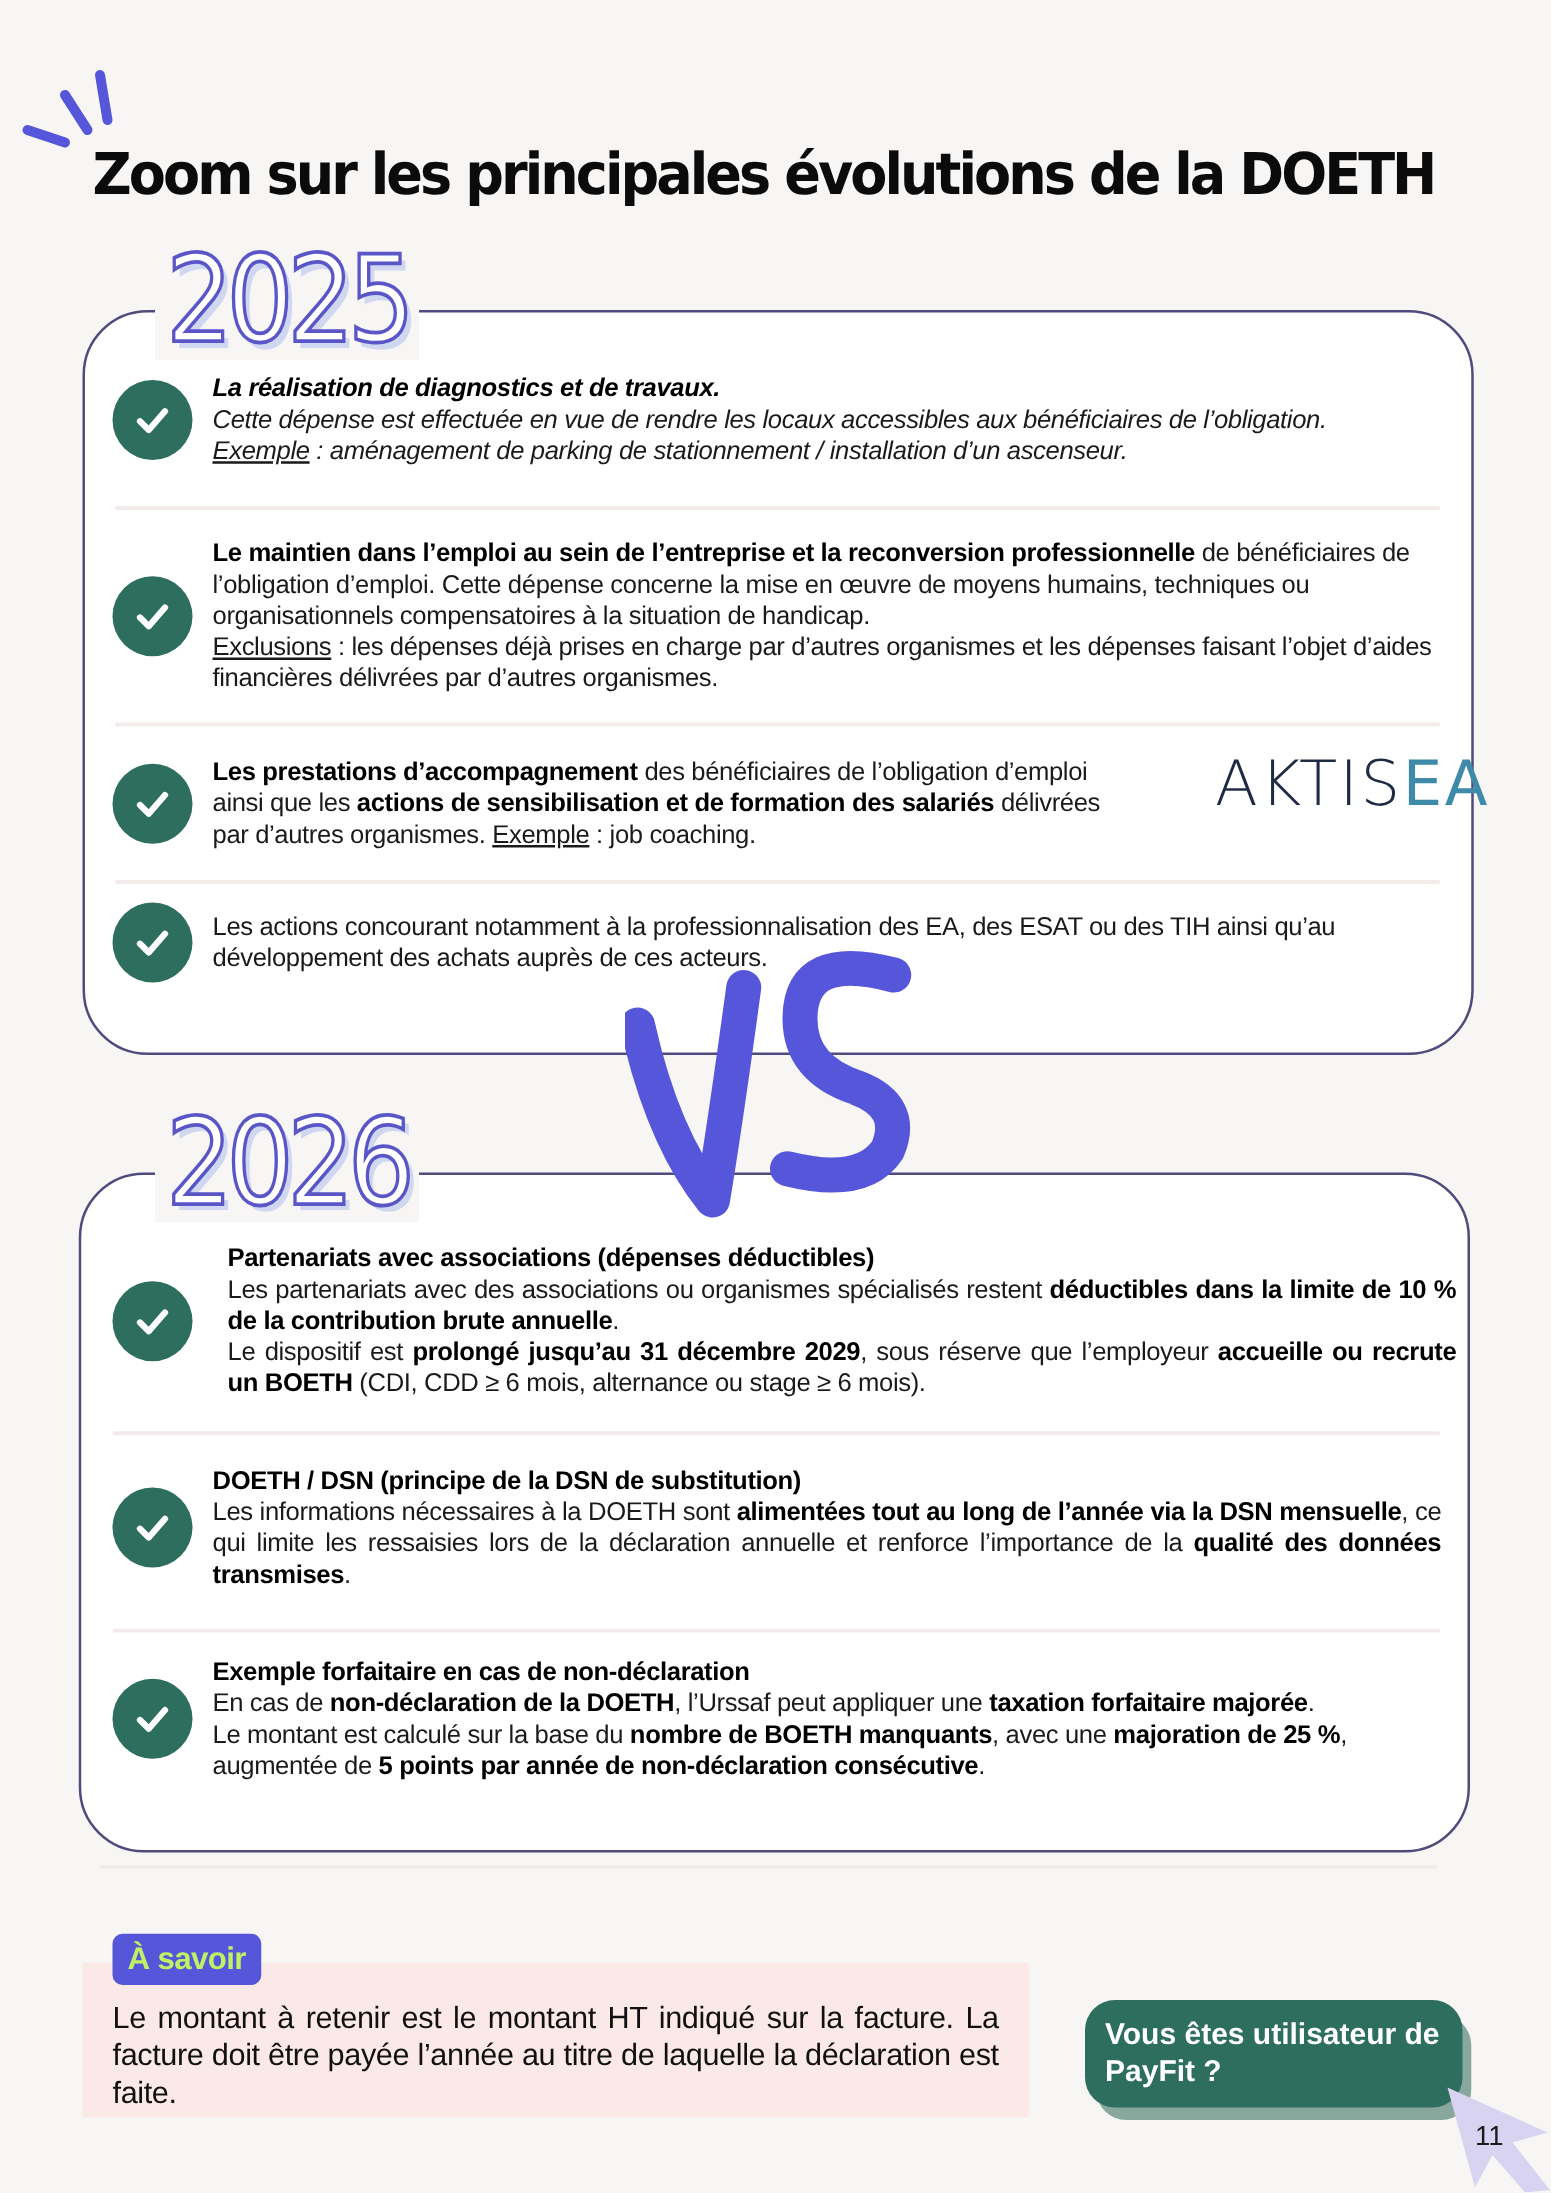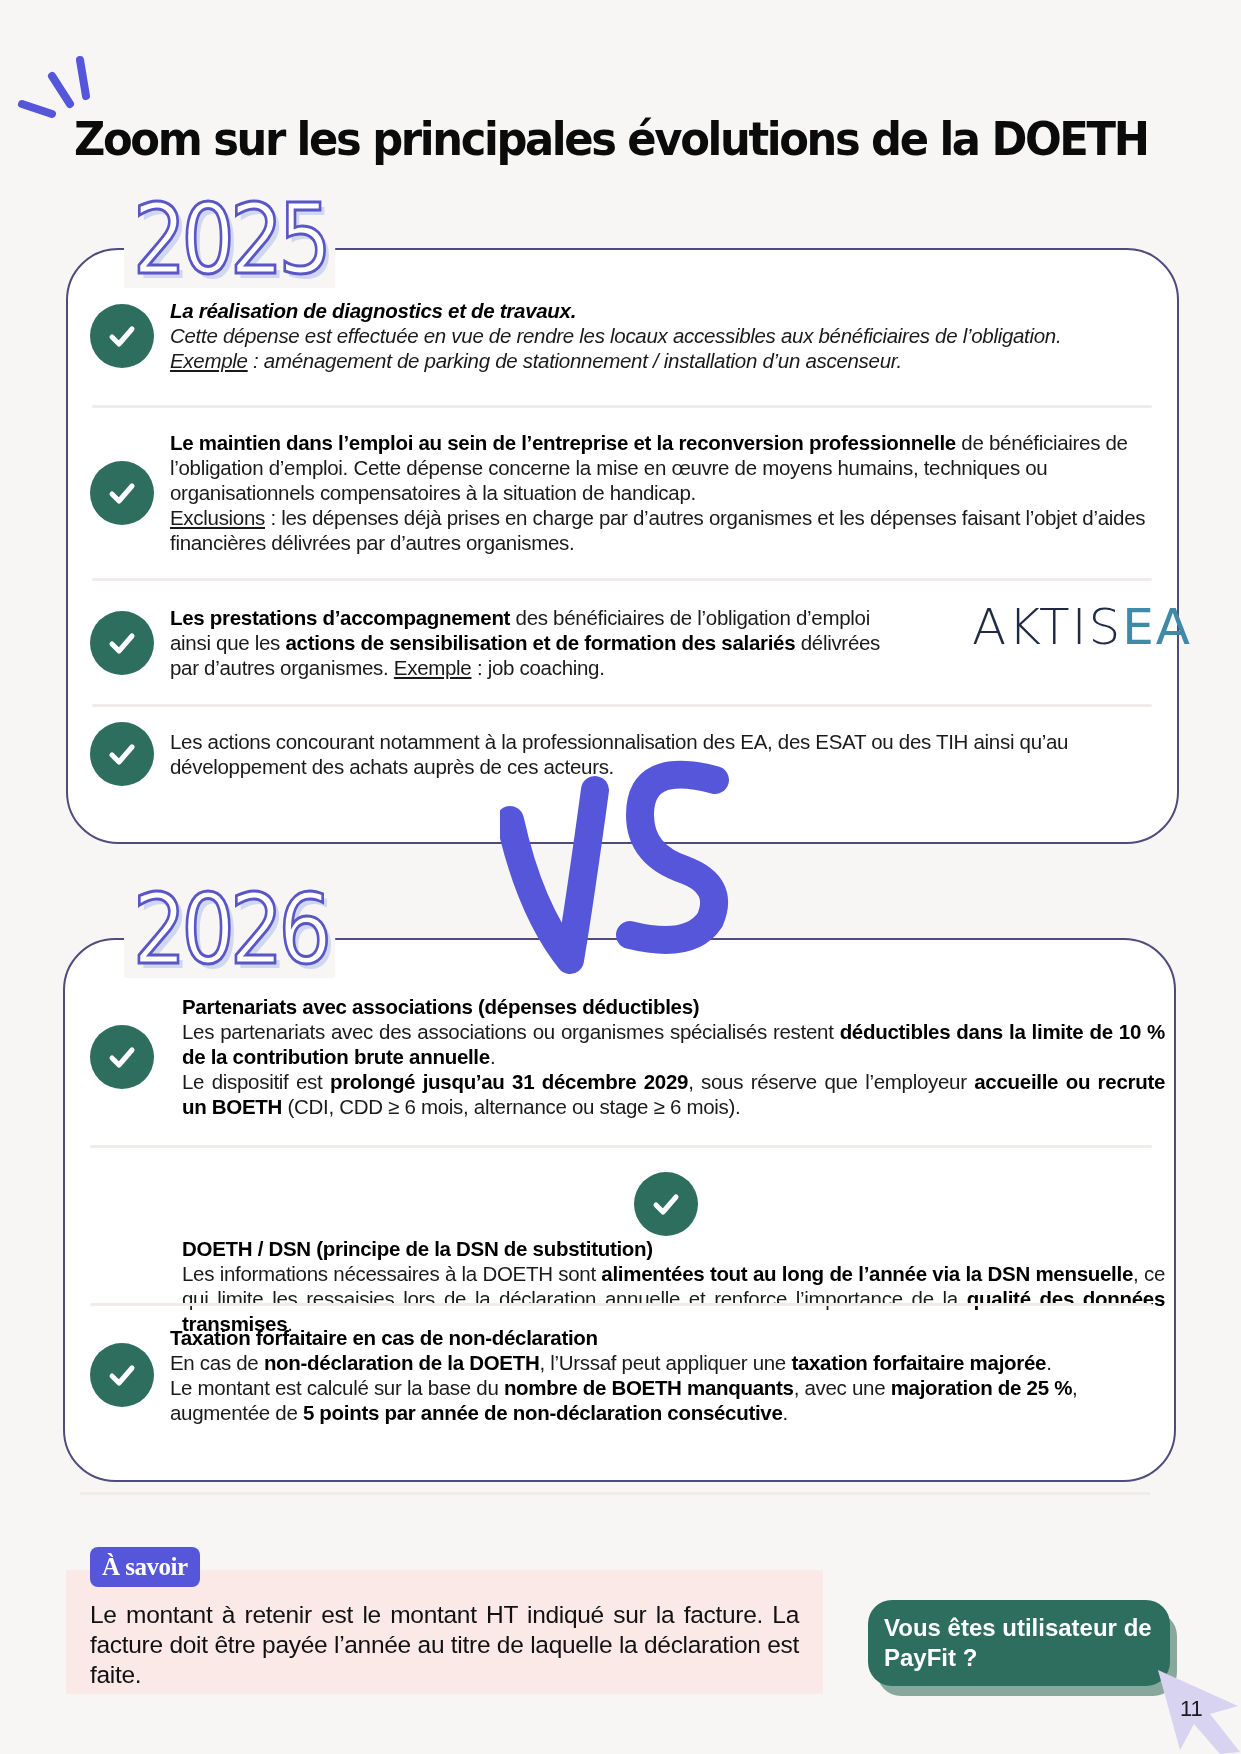--- a/index.html
+++ b/index.html
@@ -55,24 +55,23 @@
   .logo {
     position: absolute; left: 972px; top: 598px; width: 180px; height: 62px;
     font-family: "DejaVu Sans", sans-serif; font-size: 50px; font-weight: normal; letter-spacing: 2px;
   }
   .logo .dk { color: #1f2a44; font-weight: 200; }
   .logo .lt { color: #3f8aa8; }
 
   .hr-bottom { position: absolute; left: 80px; top: 1492px; width: 1070px; height: 3px; background: #efecea; }
 
   .note-tag {
-    position: absolute; left: 90px; top: 1547px; background: #5556d9; color: #ffffff;
+    position: absolute; left: 90px; top: 1547px; background: #5556d9; color: #bef264;
     font-weight: bold; font-size: 25px; padding: 6px 12px; border-radius: 8px; z-index: 2;
     letter-spacing: -0.5px;
-    font-family: Liberation Serif, serif;
   }
   .note-box {
     position: absolute; left: 66px; top: 1570px; width: 757px; height: 124px;
     background: #fbe9e7; border-radius: 2px; padding: 18px 24px 0 24px;
     font-size: 24.5px; line-height: 30px; color: #111; text-align: justify; letter-spacing: -0.3px;
   }
 
   .cta-shadow {
     position: absolute; left: 877px; top: 1612px; width: 300px; height: 84px;
     background: #88a89d; border-radius: 24px;
@@ -169,41 +168,41 @@
       </svg>
   </div>
   <div class="txt just" style="width:983px;margin-left:28px;">
     <b>Partenariats avec associations (dépenses déductibles)</b><br>
     <span>Les partenariats avec des associations ou organismes spécialisés restent </span><b>déductibles dans la limite de 10 % de la contribution brute annuelle</b><span>.</span><br>
     <span>Le dispositif est </span><b>prolongé jusqu’au 31 décembre 2029</b><span>, sous réserve que l’employeur </span><b>accueille ou recrute un BOETH</b><span> (CDI, CDD ≥ 6 mois, alternance ou stage ≥ 6 mois).</span>
   </div>
 </div>
 <div class="sep" style="left:90px; top:1145px; width:1062px;"></div>
 
-<div class="item" style="top:1172px;flex-direction:column;">
+<div class="item" style="top:1172px;">
   <div class="check">
     <svg viewBox="0 0 32 32">
         <path d="M6 17 L13 24 L26 9" fill="none" stroke="#fff" stroke-width="5" stroke-linecap="round" stroke-linejoin="round"></path>
       </svg>
   </div>
   <div class="txt just" style="width:983px;">
     <b>DOETH / DSN (principe de la DSN de substitution)</b><br>
     <span>Les informations nécessaires à la DOETH sont </span><b>alimentées tout au long de l’année via la DSN mensuelle</b><span>, ce qui limite les ressaisies lors de la déclaration annuelle et renforce l’importance de la </span><b>qualité des données transmises</b><span>.</span>
   </div>
 </div>
 <div class="sep" style="left:90px; top:1303px; width:1062px;"></div>
 
 <div class="item" style="top:1325px;">
   <div class="check">
     <svg viewBox="0 0 32 32">
         <path d="M6 17 L13 24 L26 9" fill="none" stroke="#fff" stroke-width="5" stroke-linecap="round" stroke-linejoin="round"></path>
       </svg>
   </div>
   <div class="txt" style="width:990px;">
-    <b>Taxation forfaitaire en cas de non-déclaration</b><br>
+    <b>Exemple forfaitaire en cas de non-déclaration</b><br>
     <span>En cas de </span><b>non-déclaration de la DOETH</b><span>, l’Urssaf peut appliquer une </span><b>taxation forfaitaire majorée</b><span>.</span><br>
     <span>Le montant est calculé sur la base du </span><b>nombre de BOETH manquants</b><span>, avec une </span><b>majoration de 25 %</b><span>,</span><br>
     <span>augmentée de </span><b>5 points par année de non-déclaration consécutive</b><span>.</span>
   </div>
 </div>
 
 <div class="hr-bottom"></div>
 
 <div class="note-box">
   <p style="margin-top:12px;">Le montant à retenir est le montant HT indiqué sur la facture. La facture doit être payée l’année au titre de laquelle la déclaration est faite.</p>

